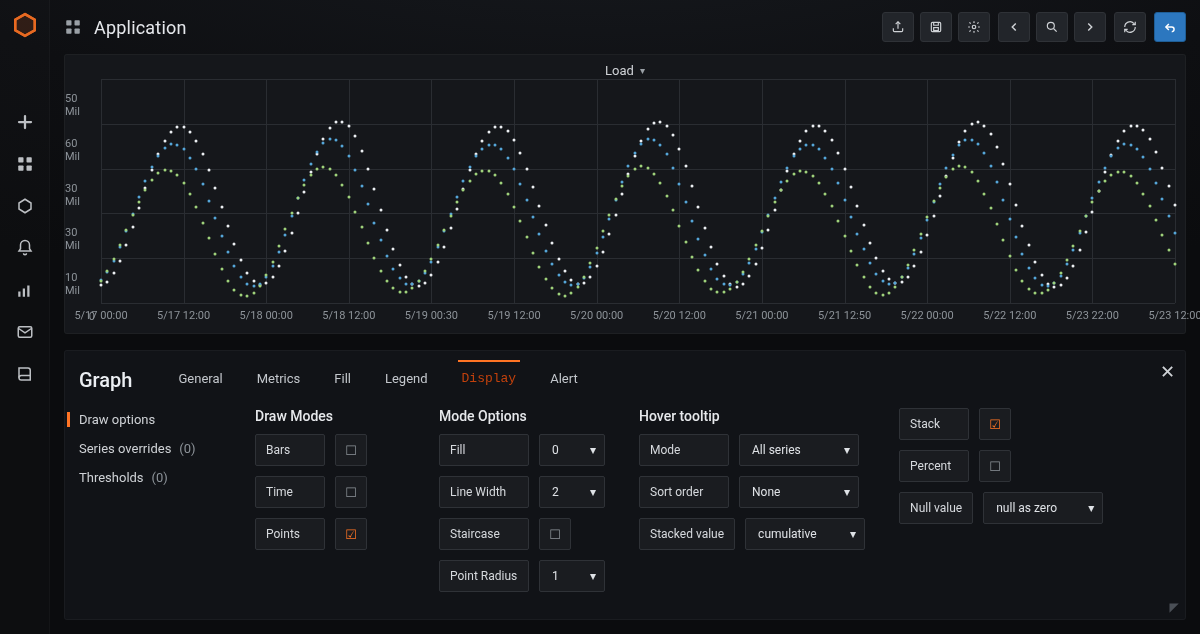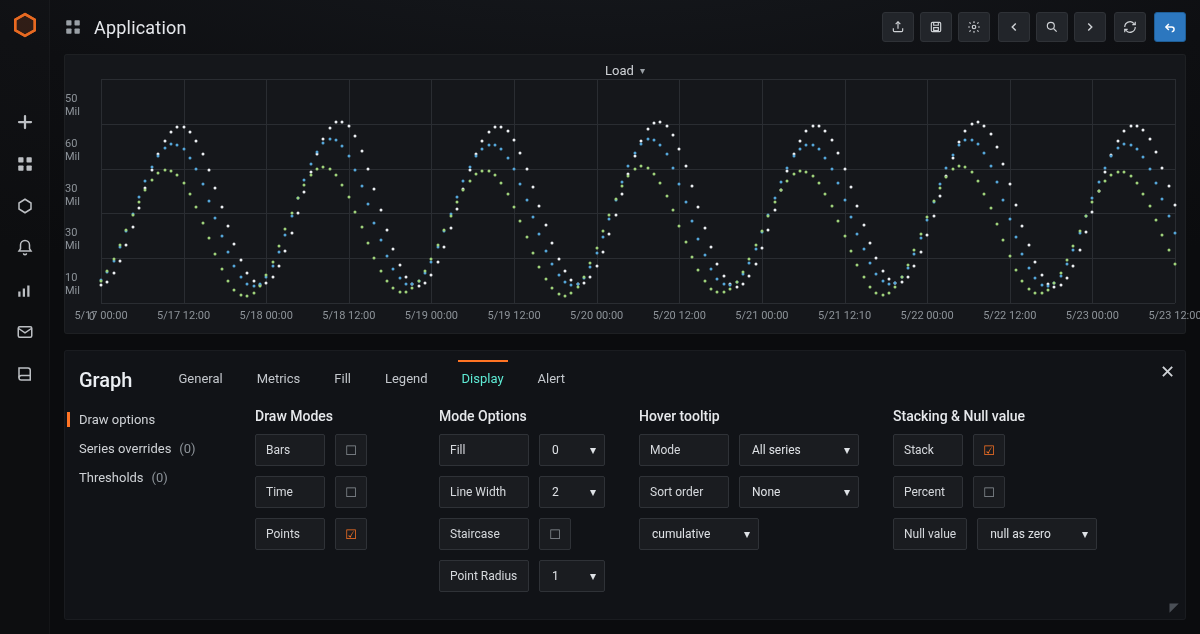--- a/index.html
+++ b/index.html
@@ -91,21 +91,21 @@
   .editor {
     margin:16px 14px 14px 14px; background: #111317; border-radius:3px; border:1px solid rgba(255,255,255,0.04);
     padding:10px 14px 18px 14px; position:relative; flex:1; min-height:236px;
   }
   .editor-top { display:flex; align-items:center; gap:24px; }
   .editor-title { color:#eceff3; font-size:20px; font-weight:500; margin-right:10px; }
   .tabs { display:flex; gap:10px; align-items:flex-end; }
   .tab {
     padding:10px 12px 12px; color:#c3c7cc; font-size:13px; position:relative;
   }
-  .tab.active { color:#5eead4; }
+  .tab.active { color:#c2410c;font-family:Liberation Mono, monospace; }
   .tab.active::before {
     content:""; position:absolute; left:8px; right:8px; top:-1px; height:2px; background:var(--accent);
   }
   .editor-close { position:absolute; top:10px; right:10px; color:#cfd2d6; font-size:18px; cursor:pointer; }
 
   .editor-body { display:flex; gap:26px; margin-top:10px; }
   .side-list { width:150px; display:flex; flex-direction:column; gap:14px; padding-top:4px; }
   .side-item { display:flex; align-items:center; gap:8px; color:#cfd2d6; font-size:13px; }
   .side-item.active { position:relative; }
   .side-item.active::before {
@@ -818,29 +818,29 @@
           <div class="pt s2" style="left: 98.8166%; top: 69.7603%;"></div>
           <div class="pt s2" style="left: 99.4083%; top: 76.4112%;"></div>
           <div class="pt s2" style="left: 100%; top: 82.6197%;"></div>
         </div>
     </div>
     <div class="x-ticks" id="xTicks">
         <div class="x-tick" style="left: 0%;">5/17 00:00</div>
         <div class="x-tick" style="left: 7.69231%;">5/17 12:00</div>
         <div class="x-tick" style="left: 15.3846%;">5/18 00:00</div>
         <div class="x-tick" style="left: 23.0769%;">5/18 12:00</div>
-        <div class="x-tick" style="left: 30.7692%;">5/19 00:00</div>
+        <div class="x-tick" style="left: 30.7692%;">5/19 00:30</div>
         <div class="x-tick" style="left: 38.4615%;">5/19 12:00</div>
         <div class="x-tick" style="left: 46.1538%;">5/20 00:00</div>
         <div class="x-tick" style="left: 53.8462%;">5/20 12:00</div>
         <div class="x-tick" style="left: 61.5385%;">5/21 00:00</div>
-        <div class="x-tick" style="left: 69.2308%;">5/21 12:10</div>
+        <div class="x-tick" style="left: 69.2308%;">5/21 12:50</div>
         <div class="x-tick" style="left: 76.9231%;">5/22 00:00</div>
         <div class="x-tick" style="left: 84.6154%;">5/22 12:00</div>
-        <div class="x-tick" style="left: 92.3077%;">5/23 00:00</div>
+        <div class="x-tick" style="left: 92.3077%;">5/23 22:00</div>
         <div class="x-tick" style="left: 100%;">5/23 12:00</div>
       </div>
   </div>
 
   <div class="editor">
     <div class="editor-top">
       <span class="editor-title">Graph</span>
       <div class="tabs" id="tabs">
           <div class="tab">General</div>
           <div class="tab">Metrics</div>
@@ -916,29 +916,29 @@
             </span>
           </div>
           <div class="row">
             <span class="lbl">Sort order</span>
             <span class="sel wide">
               <span>None</span>
               <span class="caret">▾</span>
             </span>
           </div>
           <div class="row">
+            <span class="lbl">Stacked value</span>
             <span class="sel wide">
               <span>cumulative</span>
               <span class="caret">▾</span>
             </span>
           </div>
         </div>
 
         <div class="col" style="min-width:210px">
-          <h4>Stacking &amp; Null value</h4>
           <div class="row">
             <span class="lbl sm">Stack</span>
             <span class="chk on" id="chk-stack">☑</span>
           </div>
           <div class="row">
             <span class="lbl sm">Percent</span>
             <span class="chk" id="chk-percent">☐</span>
           </div>
           <div class="row">
             <span class="lbl sm">Null value</span>

